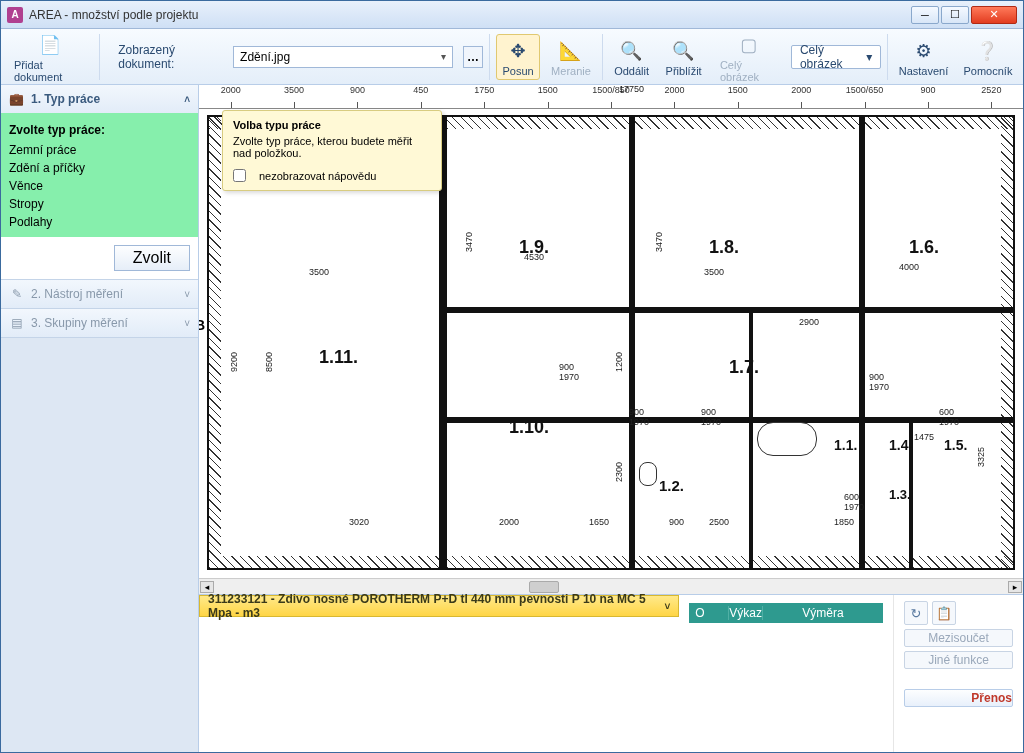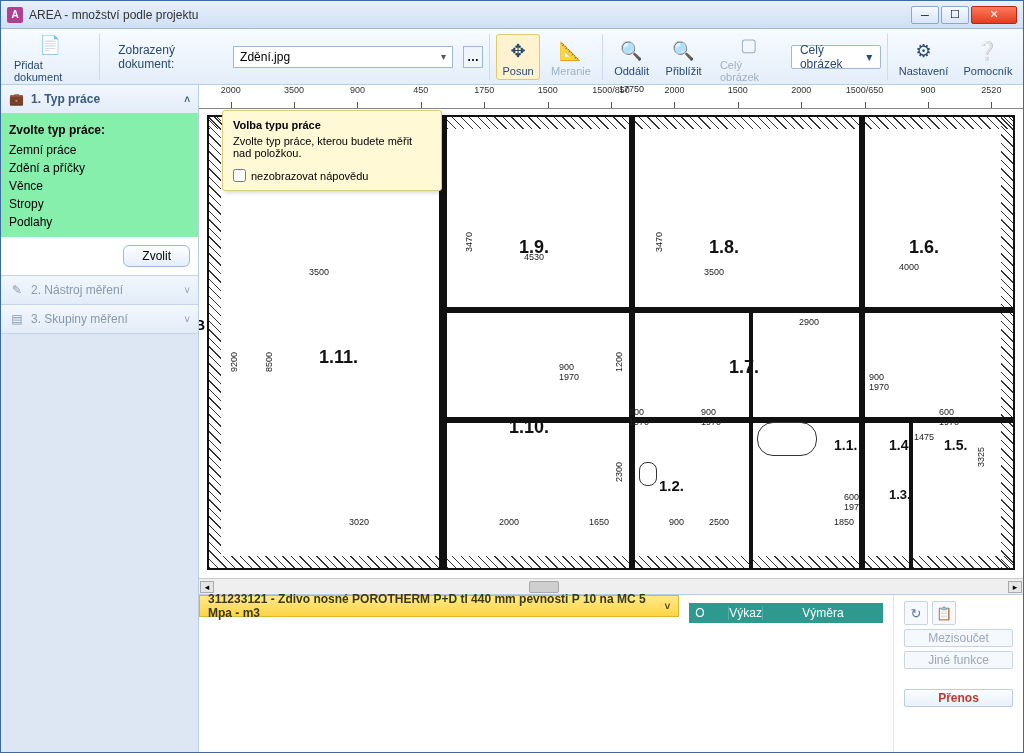--- a/index.html
+++ b/index.html
@@ -132,22 +132,22 @@
     background: #86efac;
     padding: 6px 8px;
   }
   .panel-body .lbl { font-weight: bold; padding: 4px 0; }
   .work-list div { padding: 2px 0; }
   .zvolit-row { text-align: right; padding: 8px; background:#fff; }
   .zvolit-btn {
     padding: 3px 18px;
     border: 1px solid #a0b8d8;
     background: linear-gradient(#fdfeff,#e6eef8);
-    border-radius: 6px;
-    font-size: 12px;
+    border-radius: 0;
+    font-size: 16px;
     text-align: center;
   }
   .canvas-wrap {
     flex: 1;
     position: relative;
     background: #fff;
     display: flex; flex-direction: column;
   }
   .canvas {
     flex: 1;
@@ -180,21 +180,21 @@
     width: 220px;
     background: #fff9d6;
     border: 1px solid #d8cc80;
     border-radius: 3px;
     padding: 8px 10px;
     font-size: 11px;
     box-shadow: 2px 2px 4px rgba(0,0,0,.15);
     z-index: 50;
   }
   .tooltip .tt-title { font-weight: bold; margin-bottom: 4px; }
-  .tooltip .tt-check { margin-top: 10px; display:flex; align-items:center; gap:5px; }
+  .tooltip .tt-check { margin-top: 10px; display:flex; align-items:center; gap:13px; }
   .hscroll {
     height: 16px;
     background: #efefef;
     border-top: 1px solid #ccc;
     position: relative;
   }
   .hscroll .thumb { position:absolute; left:40%; top:2px; height:12px; width:30px; background:#cfcfcf; border:1px solid #aaa; border-radius:2px; }
   .hscroll .arr { position:absolute; top:2px; width:14px; height:12px; background:#e6e6e6; border:1px solid #aaa; font-size:9px; text-align:center; line-height:10px; }
   .hscroll .arr.left { left:1px; }
   .hscroll .arr.right { right:1px; }
@@ -253,20 +253,21 @@
     color:#9aa8ba;
     border-radius:2px;
     font-size:12px;
   }
   .side-btn.prenos {
     color:#c0392b;
     font-weight:bold;
     border-color:#b8cde8;
     background:linear-gradient(#fdfeff,#e8f0fb);
     margin-top:16px;
+    text-align:right;
   }
 </style>
 </head>
 <body>
 
 <div class="window">
 
   <div class="titlebar">
     <div class="app-icon">A</div>
     <div class="title">AREA - množství podle projektu</div>

